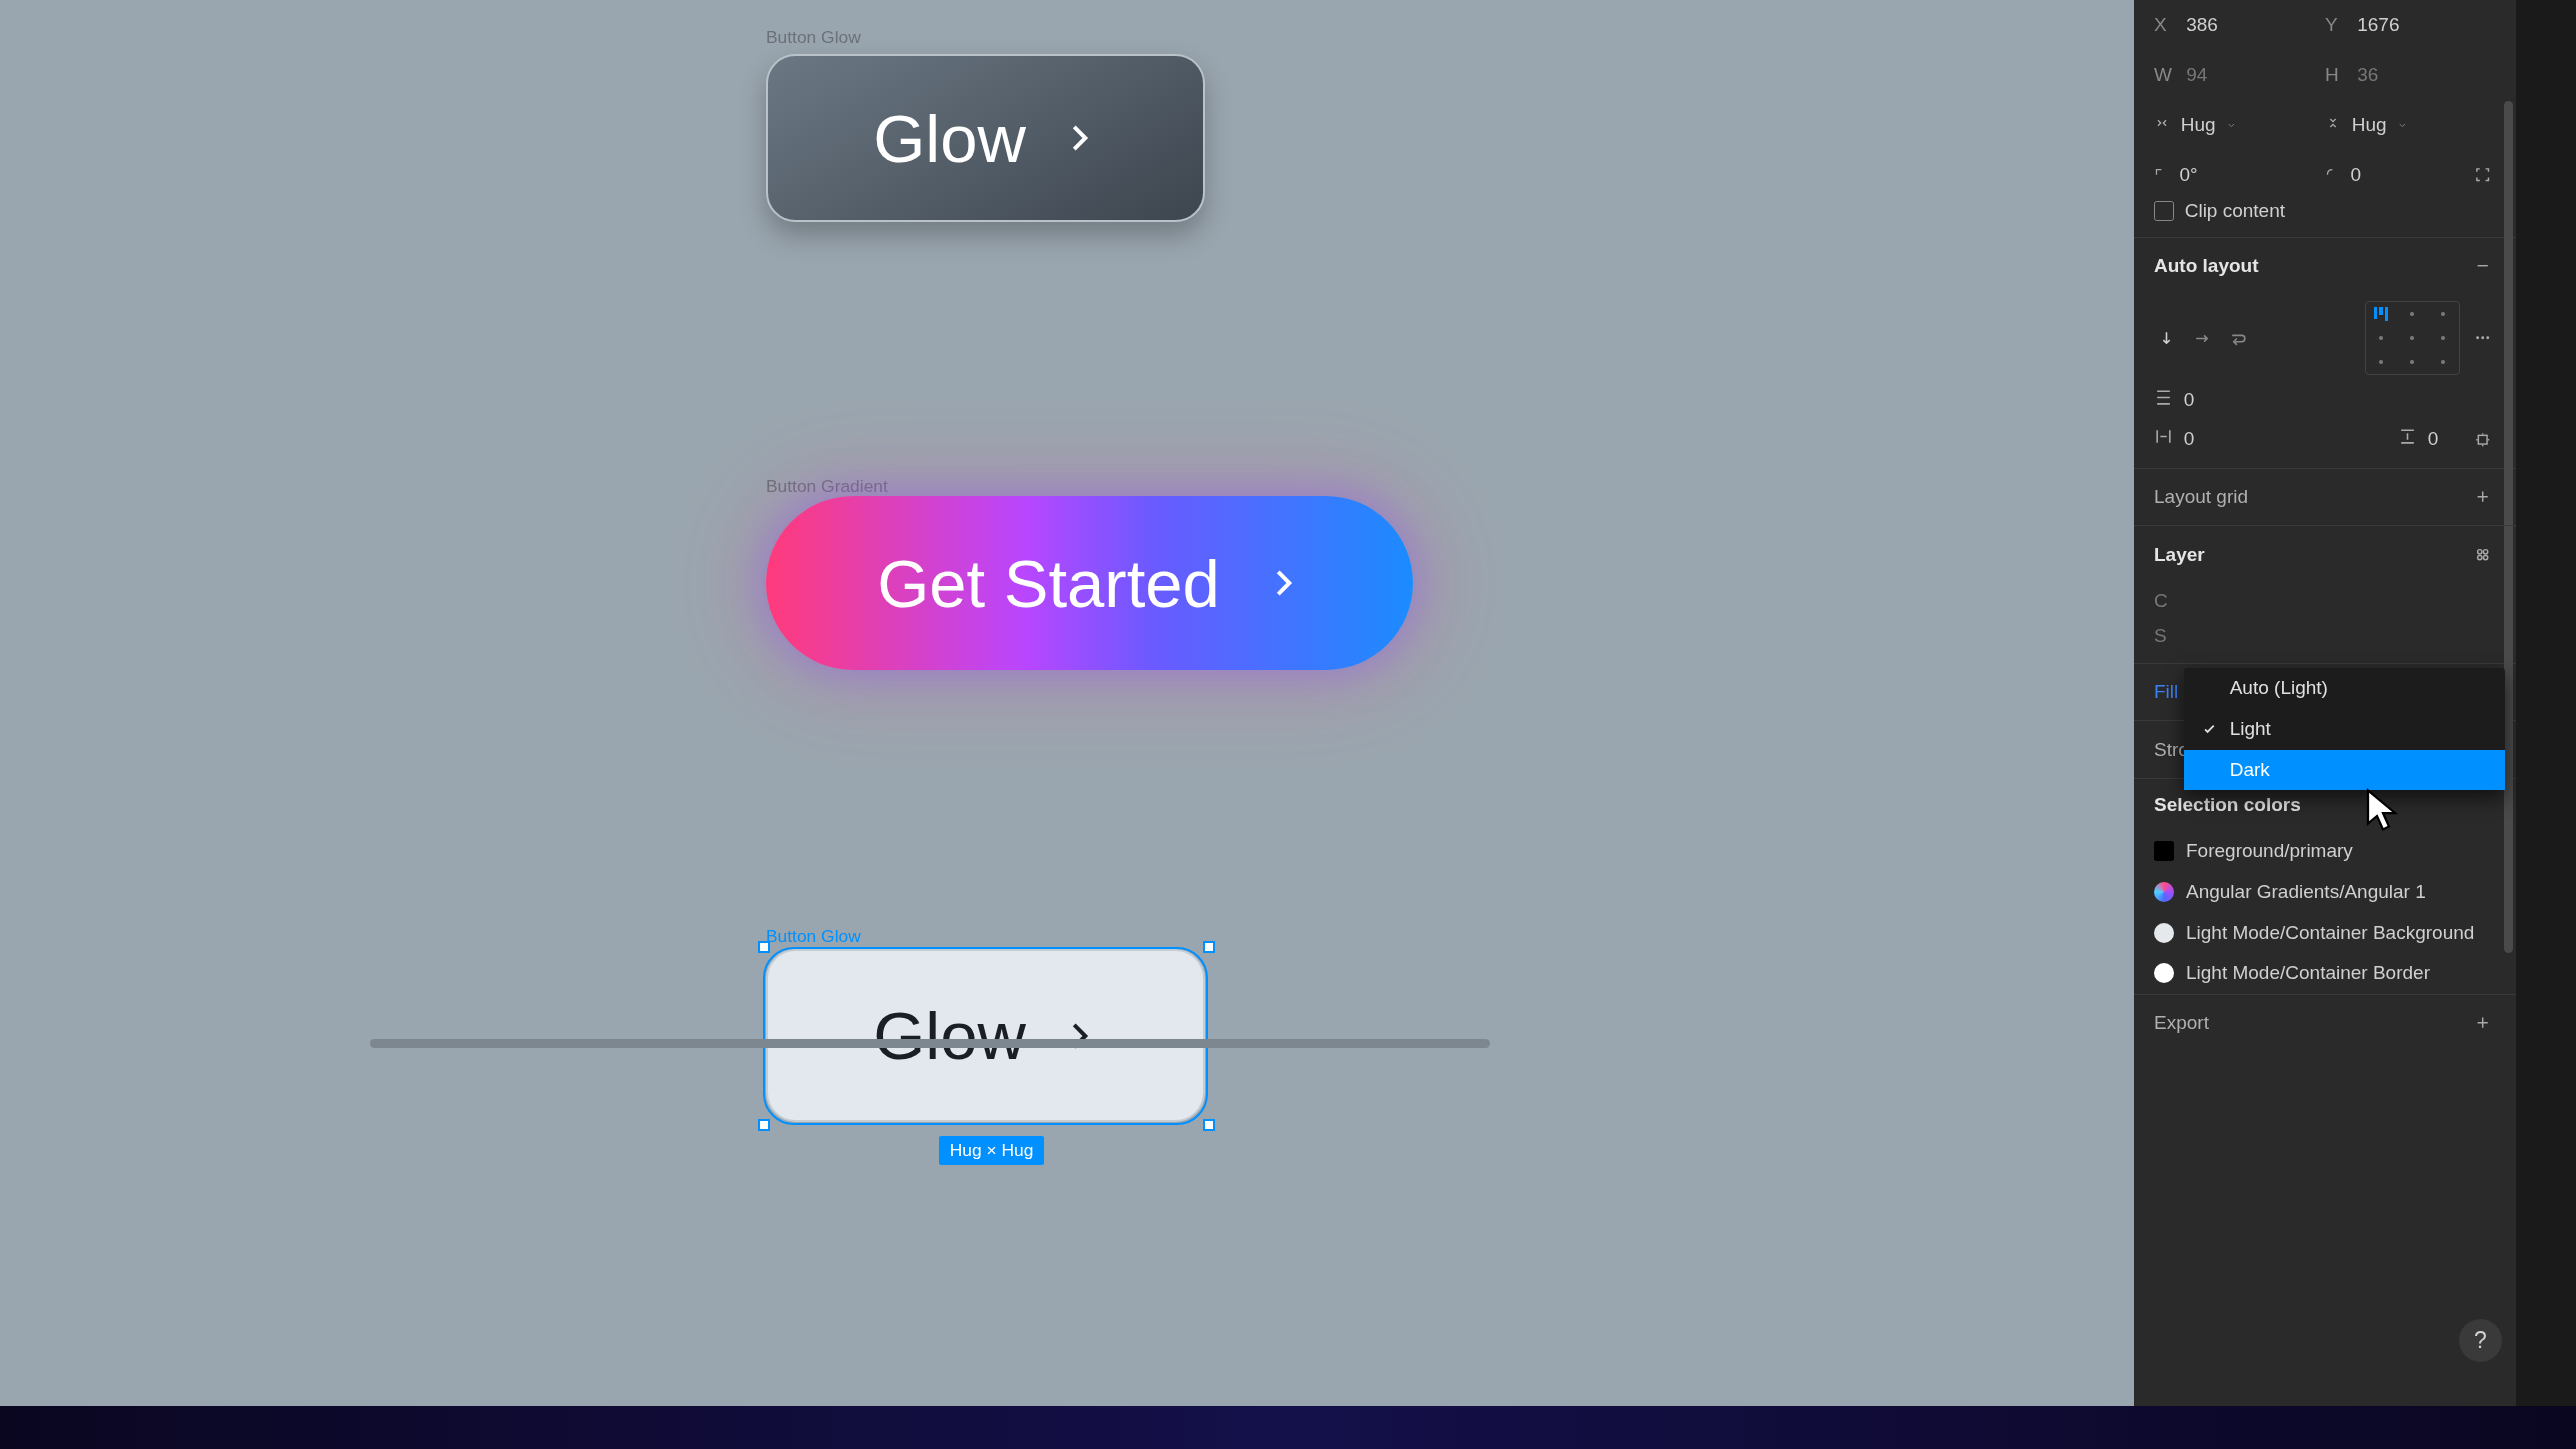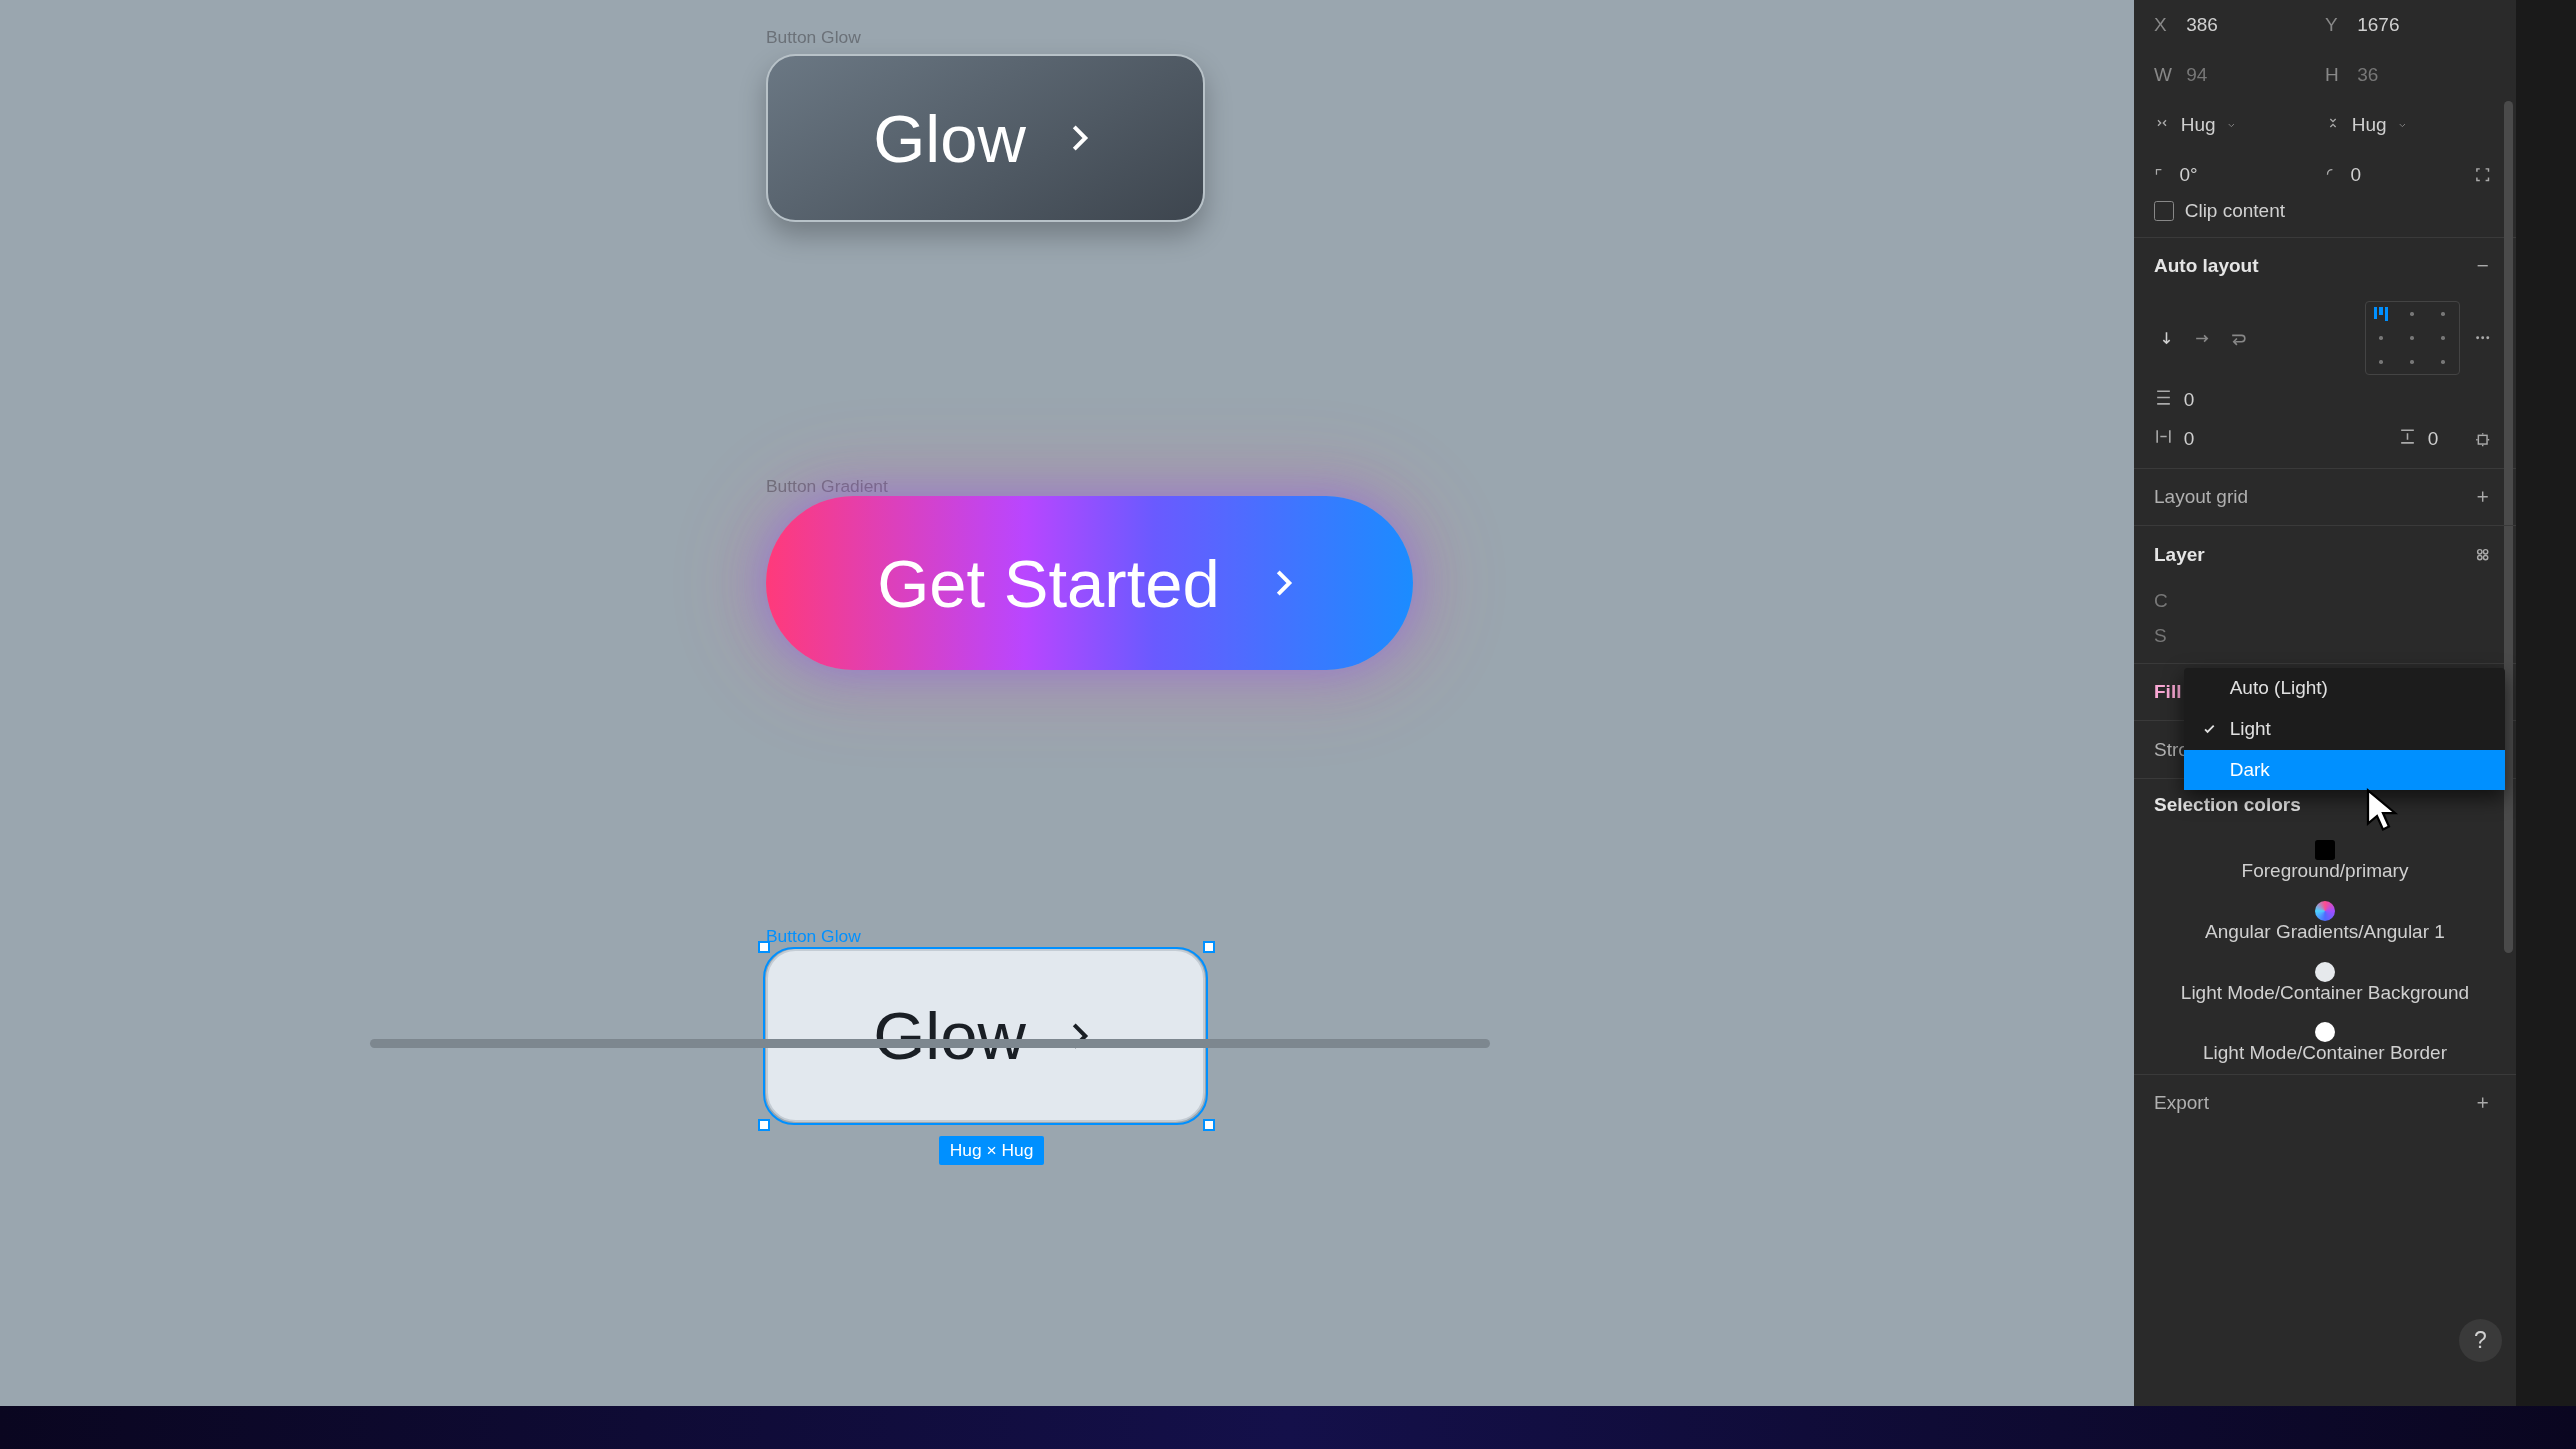--- a/index.html
+++ b/index.html
@@ -150,21 +150,21 @@
   width: 321px;
   background: #1c1c1c;
   border-radius: 4px;
   box-shadow: 0 8px 20px rgba(0,0,0,0.6);
   z-index: 50;
 }
 .dd-item { display: flex; align-items: center; gap: 10.7px; padding: 9.4px 16px; color: #e0e0e0; font-size: 19px; }
 .dd-item.sel { }
 .dd-item.hov { background: #0090ff; color: #fff; }
 .dd-check { width: 19px; display: inline-flex; justify-content: center; }
-.color-row { display: flex; align-items: center; padding: 9.4px 20px; flex-direction: column; }
+.color-row { display: flex; align-items: center; gap: 12px; padding: 9.4px 20px; }
 .swatch { width: 20px; height: 20px; border-radius: 50%; }
 .cursor-img {
   position: absolute;
   left: 2365px; top: 787px;
   z-index: 100;
   pointer-events: none;
 }
 .help-fab {
   position: absolute;
   right: 74px; bottom: 87px;
@@ -397,21 +397,21 @@
           <circle cx="16" cy="8" r="3"></circle>
           <circle cx="8" cy="16" r="3"></circle>
           <circle cx="16" cy="16" r="3"></circle>
         </svg>
       </span>
   </div>
   <div style="padding:6.7px 20px;"><span class="hidden-c">C</span></div>
   <div style="padding:6.7px 20px 16px 20px;"><span class="hidden-c">S</span></div>
 
   <div class="section">
-    <span class="section-title" style="font-weight:700;color:#f9a8d4;">Fill</span>
+    <span class="section-title" style="font-weight:400;color:#3b82f6;">Fill</span>
     <span class="icon-btn">
         <svg width="17.4" height="17.4" viewBox="0 0 24 24" stroke="#aaa" stroke-width="2">
           <path d="M12 5v14M5 12h14"></path>
         </svg>
       </span>
   </div>
 
   <div class="section">
     <span class="section-title" style="font-weight:400;color:#b0b0b0;">Stroke</span>
     <span class="icon-btn">

